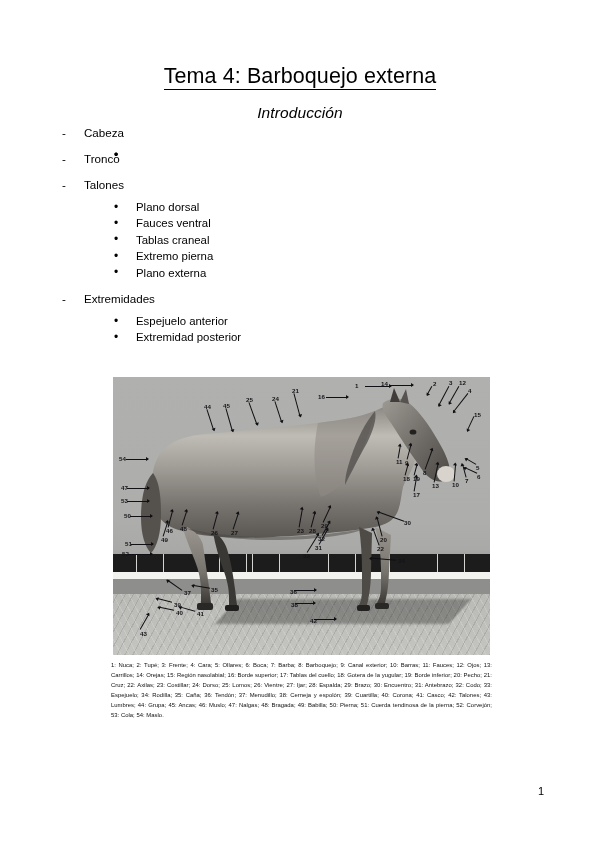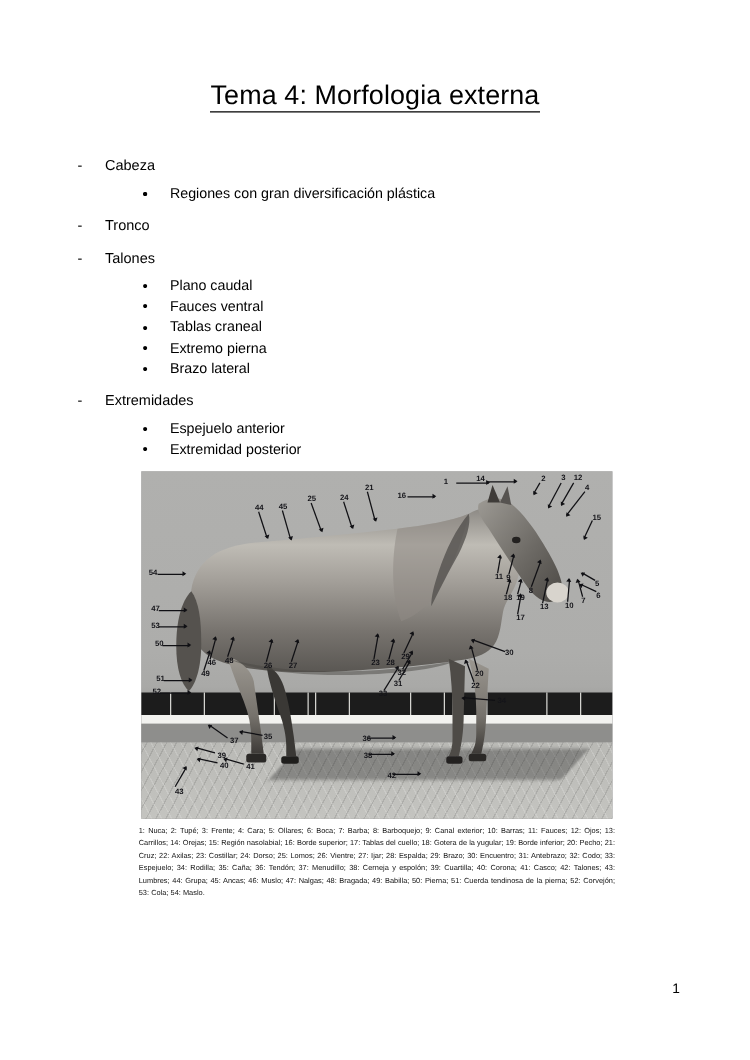--- a/index.html
+++ b/index.html
@@ -227,38 +227,39 @@
     font-size: 11px;
     color: #000;
   }
 </style>
 </head>
 <body>
 
 <div class="page">
 
   <div class="doc-title">
-    <span>Tema 4: Morfologia externa</span>
+    <span>Tema 4: Barboquejo externa</span>
   </div>
 
+  <div class="doc-subtitle">Introducción</div>
 
   <div class="outline" id="outline-root">
       <div class="lvl1"><span class="dash">-</span><span>Cabeza</span></div>
       <div class="lvl2-group">
         <div class="lvl2"><span class="dot">•</span></div>
-        <div class="lvl2"><span class="dot">•</span><span>Regiones con gran diversificación plástica</span></div>
+        <div class="lvl2"><span class="dot">•</span></div>
       </div>
       <div class="lvl1"><span class="dash">-</span><span>Tronco</span></div>
       <div class="lvl1"><span class="dash">-</span><span>Talones</span></div>
       <div class="lvl2-group">
-        <div class="lvl2"><span class="dot">•</span><span>Plano caudal</span></div>
+        <div class="lvl2"><span class="dot">•</span><span>Plano dorsal</span></div>
         <div class="lvl2"><span class="dot">•</span><span>Fauces ventral</span></div>
         <div class="lvl2"><span class="dot">•</span><span>Tablas craneal</span></div>
         <div class="lvl2"><span class="dot">•</span><span>Extremo pierna</span></div>
-        <div class="lvl2"><span class="dot">•</span><span>Brazo lateral</span></div>
+        <div class="lvl2"><span class="dot">•</span><span>Plano externa</span></div>
       </div>
       <div class="lvl1"><span class="dash">-</span><span>Extremidades</span></div>
       <div class="lvl2-group">
         <div class="lvl2"><span class="dot">•</span><span>Espejuelo anterior</span></div>
         <div class="lvl2"><span class="dot">•</span><span>Extremidad posterior</span></div>
       </div>
     </div>
 
   <div class="figure">
     <div class="photo-bg"></div>

